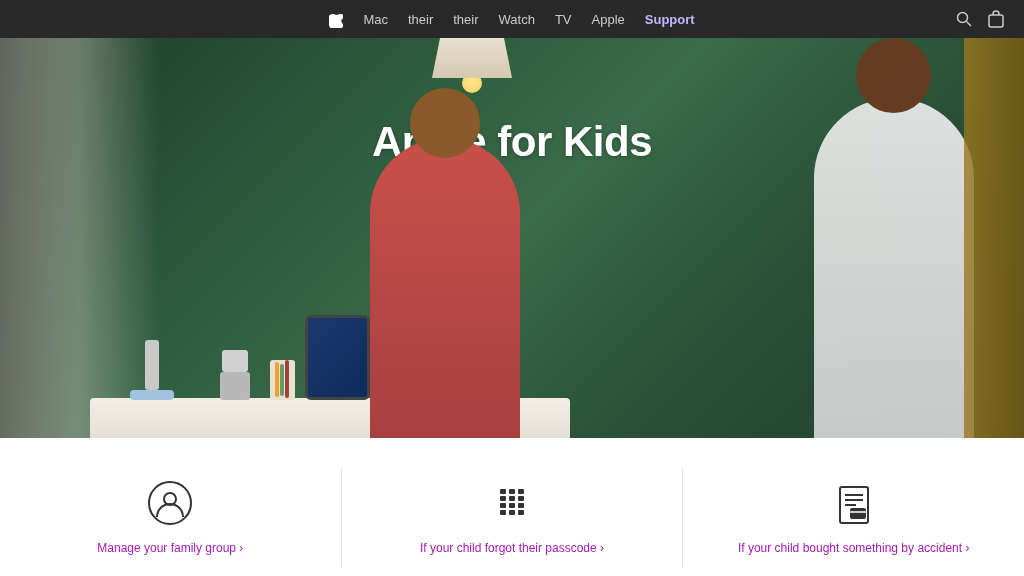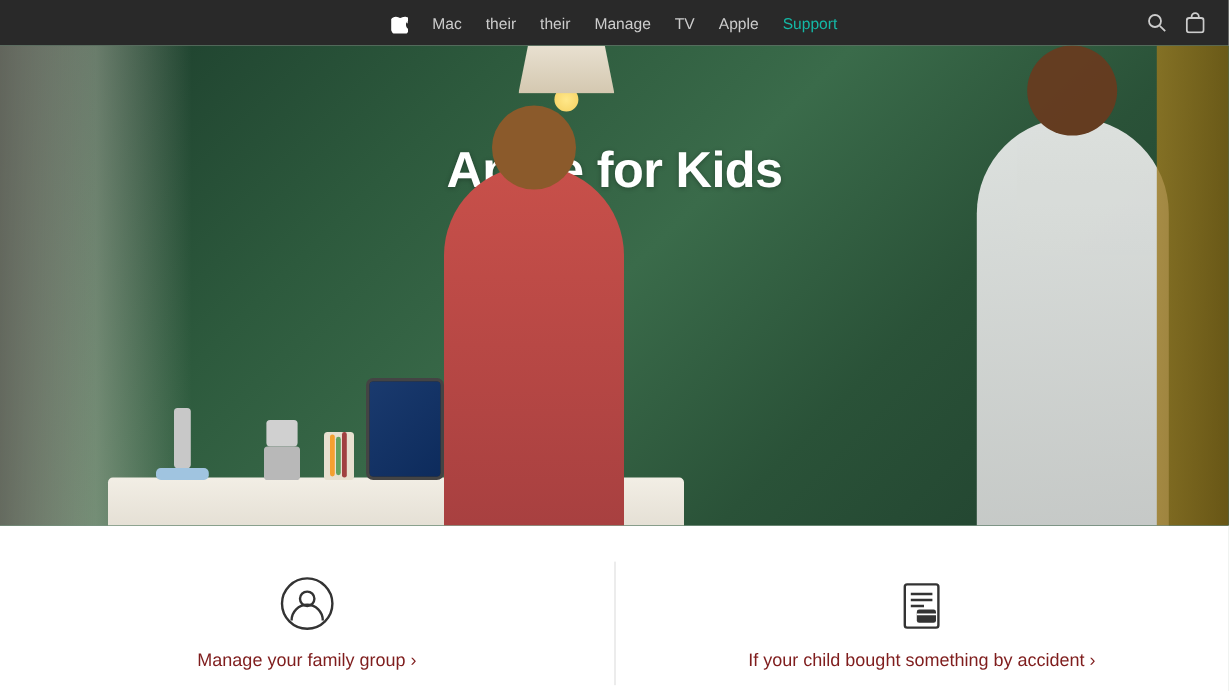--- a/index.html
+++ b/index.html
@@ -132,44 +132,44 @@
     .bottom-card:last-child { border-right: none; }
     .card-icon {
       width: 50px;
       height: 50px;
       margin-bottom: 12px;
       display: flex;
       align-items: center;
       justify-content: center;
     }
     .card-link {
-      color: #7f1d1d;
-      font-size: 15px;
+      color: #a21caf;
+      font-size: 12px;
       text-decoration: none;
       line-height: 1.4;
       cursor: pointer;
     }
   </style>
 </head>
 <body>
 
 <nav>
   <a class="nav-item nav-apple">
     <svg width="14" height="17" viewBox="0 0 14 17" fill="white">
       <path d="M13.2 8.8c0-2.6 2.1-3.8 2.2-3.9-1.2-1.7-3-1.9-3.7-2C10 2.8 8.4 3.9 7.5 3.9c-.9 0-2.3-1-3.7-.9C2 3.1 0.4 4 -0.5 5.4c-1.8 3.2-.5 7.9 1.3 10.5.9 1.3 1.9 2.7 3.2 2.7 1.3-.1 1.8-.8 3.3-.8 1.5 0 1.9.8 3.3.8 1.4 0 2.3-1.3 3.1-2.6.6-.9.8-1.4 1.3-2.5-3.4-1.3-3.8-6.7 0-6.7z"></path>
     </svg>
   </a>
 
   <a class="nav-item">Mac</a>
   <a class="nav-item">their</a>
   <a class="nav-item">their</a>
-  <a class="nav-item">Manage</a>
+  <a class="nav-item">Watch</a>
   <a class="nav-item">TV</a>
   <a class="nav-item">Apple</a>
-  <a class="nav-item" style="color:#14b8a6;">Support</a>
+  <a class="nav-item" style="color:#c4b5fd;font-weight:bold;">Support</a>
 
   <div class="nav-icons">
     <button class="nav-icon-btn">
       <svg width="16" height="16" viewBox="0 0 16 16" fill="#ccc">
         <circle cx="6.5" cy="6.5" r="5" stroke="#ccc" stroke-width="1.5" fill="none"></circle>
         <line x1="10.5" y1="10.5" x2="15" y2="15" stroke="#ccc" stroke-width="1.5"></line>
       </svg>
     </button>
     <button class="nav-icon-btn">
       <svg width="16" height="18" viewBox="0 0 16 18" fill="none" stroke="#ccc" stroke-width="1.5">
@@ -236,20 +236,40 @@
     <div class="card-icon">
       <svg width="46" height="46" viewBox="0 0 46 46" fill="none">
         <circle cx="23" cy="23" r="21" stroke="#333" stroke-width="2"></circle>
         <circle cx="23" cy="19" r="6" stroke="#333" stroke-width="2"></circle>
         <path d="M10 37c0-7.2 5.8-13 13-13s13 5.8 13 13" stroke="#333" stroke-width="2" fill="none"></path>
       </svg>
     </div>
     <a class="card-link">Manage your family group ›</a>
   </div>
 
+  <div class="bottom-card">
+    <div class="card-icon">
+      <svg width="44" height="44" viewBox="0 0 44 44" fill="none">
+
+        <rect x="10" y="8" width="6" height="5" rx="1" fill="#333"></rect>
+        <rect x="19" y="8" width="6" height="5" rx="1" fill="#333"></rect>
+        <rect x="28" y="8" width="6" height="5" rx="1" fill="#333"></rect>
+        <rect x="10" y="15" width="6" height="5" rx="1" fill="#333"></rect>
+        <rect x="19" y="15" width="6" height="5" rx="1" fill="#333"></rect>
+        <rect x="28" y="15" width="6" height="5" rx="1" fill="#333"></rect>
+        <rect x="10" y="22" width="6" height="5" rx="1" fill="#333"></rect>
+        <rect x="19" y="22" width="6" height="5" rx="1" fill="#333"></rect>
+        <rect x="28" y="22" width="6" height="5" rx="1" fill="#333"></rect>
+        <rect x="10" y="29" width="6" height="5" rx="1" fill="#333"></rect>
+        <rect x="19" y="29" width="6" height="5" rx="1" fill="#333"></rect>
+        <rect x="28" y="29" width="6" height="5" rx="1" fill="#333"></rect>
+      </svg>
+    </div>
+    <a class="card-link">If your child forgot their passcode ›</a>
+  </div>
 
   <div class="bottom-card">
     <div class="card-icon">
       <svg width="44" height="44" viewBox="0 0 44 44" fill="none">
 
         <rect x="8" y="6" width="28" height="36" rx="2" stroke="#333" stroke-width="2"></rect>
         <line x1="13" y1="14" x2="31" y2="14" stroke="#333" stroke-width="2"></line>
         <line x1="13" y1="19" x2="31" y2="19" stroke="#333" stroke-width="2"></line>
         <line x1="13" y1="24" x2="24" y2="24" stroke="#333" stroke-width="2"></line>
 

